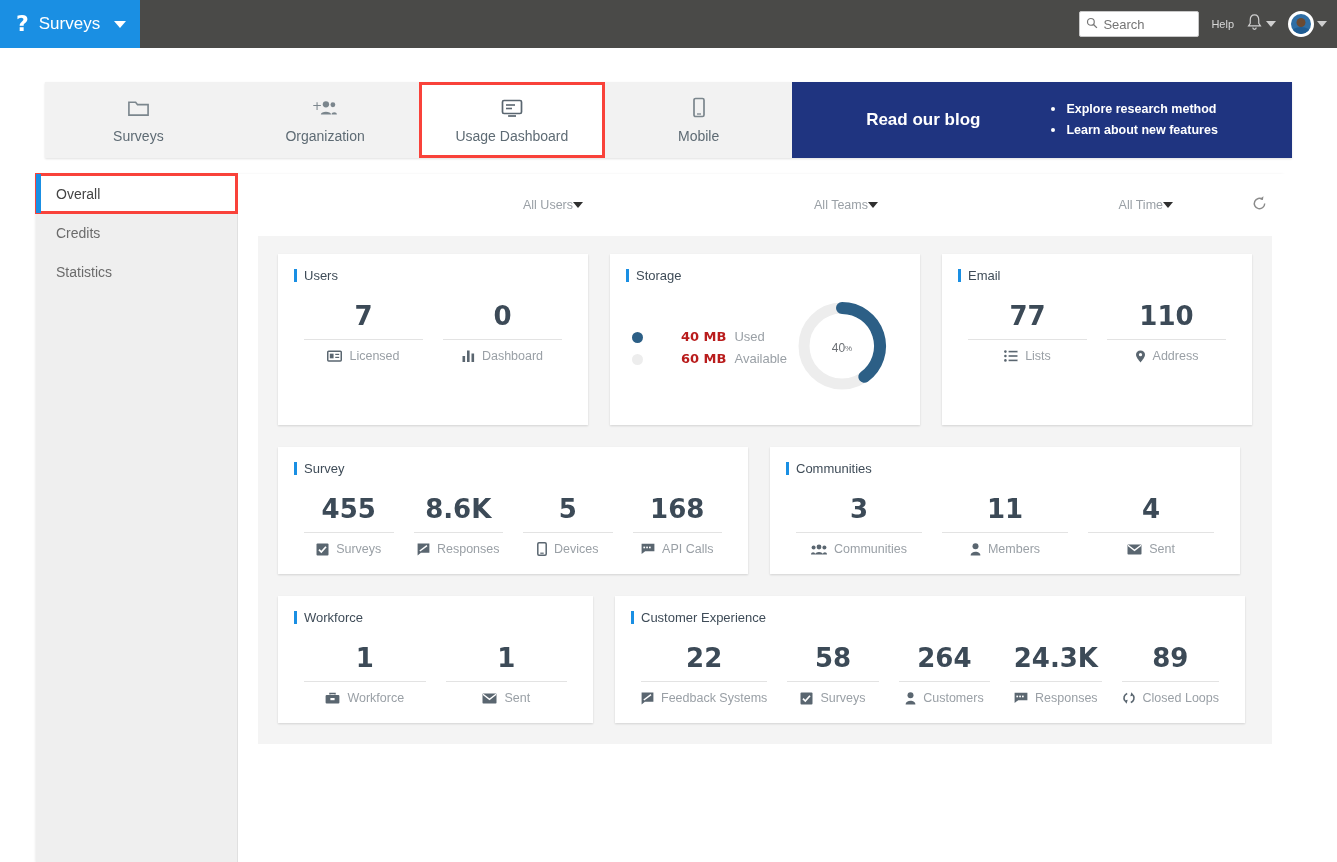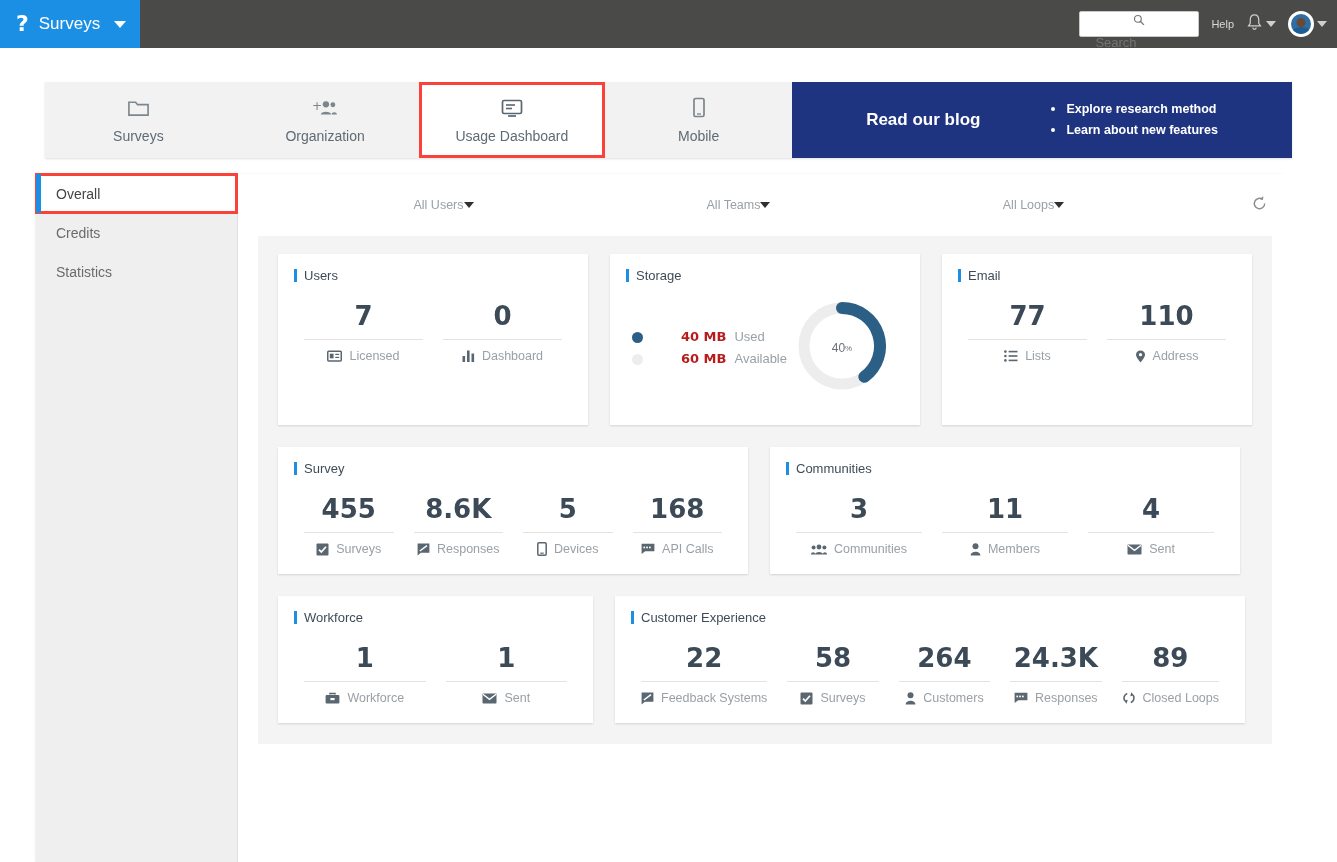--- a/index.html
+++ b/index.html
@@ -31,21 +31,21 @@
   }
   .topbar-right {
     margin-left: auto; display: flex; align-items: center; gap: 12px;
     padding-right: 10px;
   }
   .searchbox {
     width: 120px; height: 26px; background: #fff; border: 1px solid #c8c8c8;
     border-radius: 2px; display: flex; align-items: center; padding: 0 6px;
     gap: 5px; width: 120px;
   }
-  .searchbox { width: 120px; flex-direction: column; }
+  .searchbox { width: 120px; }
   .search-input {
     border: none; outline: none; font-size: 13px; color: #777;
     font-family: "Liberation Sans", sans-serif; width: 88px; background: transparent;
   }
   .help-link { color: #d8d8d8; font-size: 11px; }
   .bell { display: flex; align-items: center; gap: 3px; }
   .caret-grey {
     width: 0; height: 0; border-left: 5px solid transparent;
     border-right: 5px solid transparent; border-top: 6px solid #cfcfcf;
   }
@@ -122,21 +122,21 @@
   }
 
   .main { flex: 1; background: #fff; position: relative; }
 
   
   .filters {
     height: 62px; display: flex; align-items: center; padding: 0 16px 0 58px;
     gap: 0;
   }
   .filter {
-    display: flex; align-items: center; justify-content: center;
+    display: flex; align-items: center; justify-content: flex-end;
     width: 295px; padding: 0 8px; cursor: pointer;
   }
   .filter-label { font-size: 12.5px; color: #9aa0a6; }
   .caret-sm {
     width: 0; height: 0; border-left: 5px solid transparent;
     border-right: 5px solid transparent; border-top: 6px solid #2f2f2f;
   }
   .refresh-btn {
     margin-left: auto; width: 26px; height: 26px; display: flex;
     align-items: center; justify-content: center; color: #8b8b8b; cursor: pointer;
@@ -314,21 +314,21 @@
       <div class="filters">
         <div class="filter">
           <span class="filter-label">All Users</span>
           <span class="caret-sm"></span>
         </div>
         <div class="filter">
           <span class="filter-label">All Teams</span>
           <span class="caret-sm"></span>
         </div>
         <div class="filter">
-          <span class="filter-label">All Loops</span>
+          <span class="filter-label">All Time</span>
           <span class="caret-sm"></span>
         </div>
         <div class="refresh-btn">
           <span>
             <svg width="17" height="17" viewBox="0 0 18 18">
               <path d="M14.5 9 a5.5 5.5 0 1 1 -2.2 -4.4" fill="none" stroke="#8b8b8b" stroke-width="1.5"></path>
               <path d="M13.2 1.4 L12.6 5.2 L9.2 4.2 z" fill="#8b8b8b"></path>
             </svg>
           </span>
         </div>

